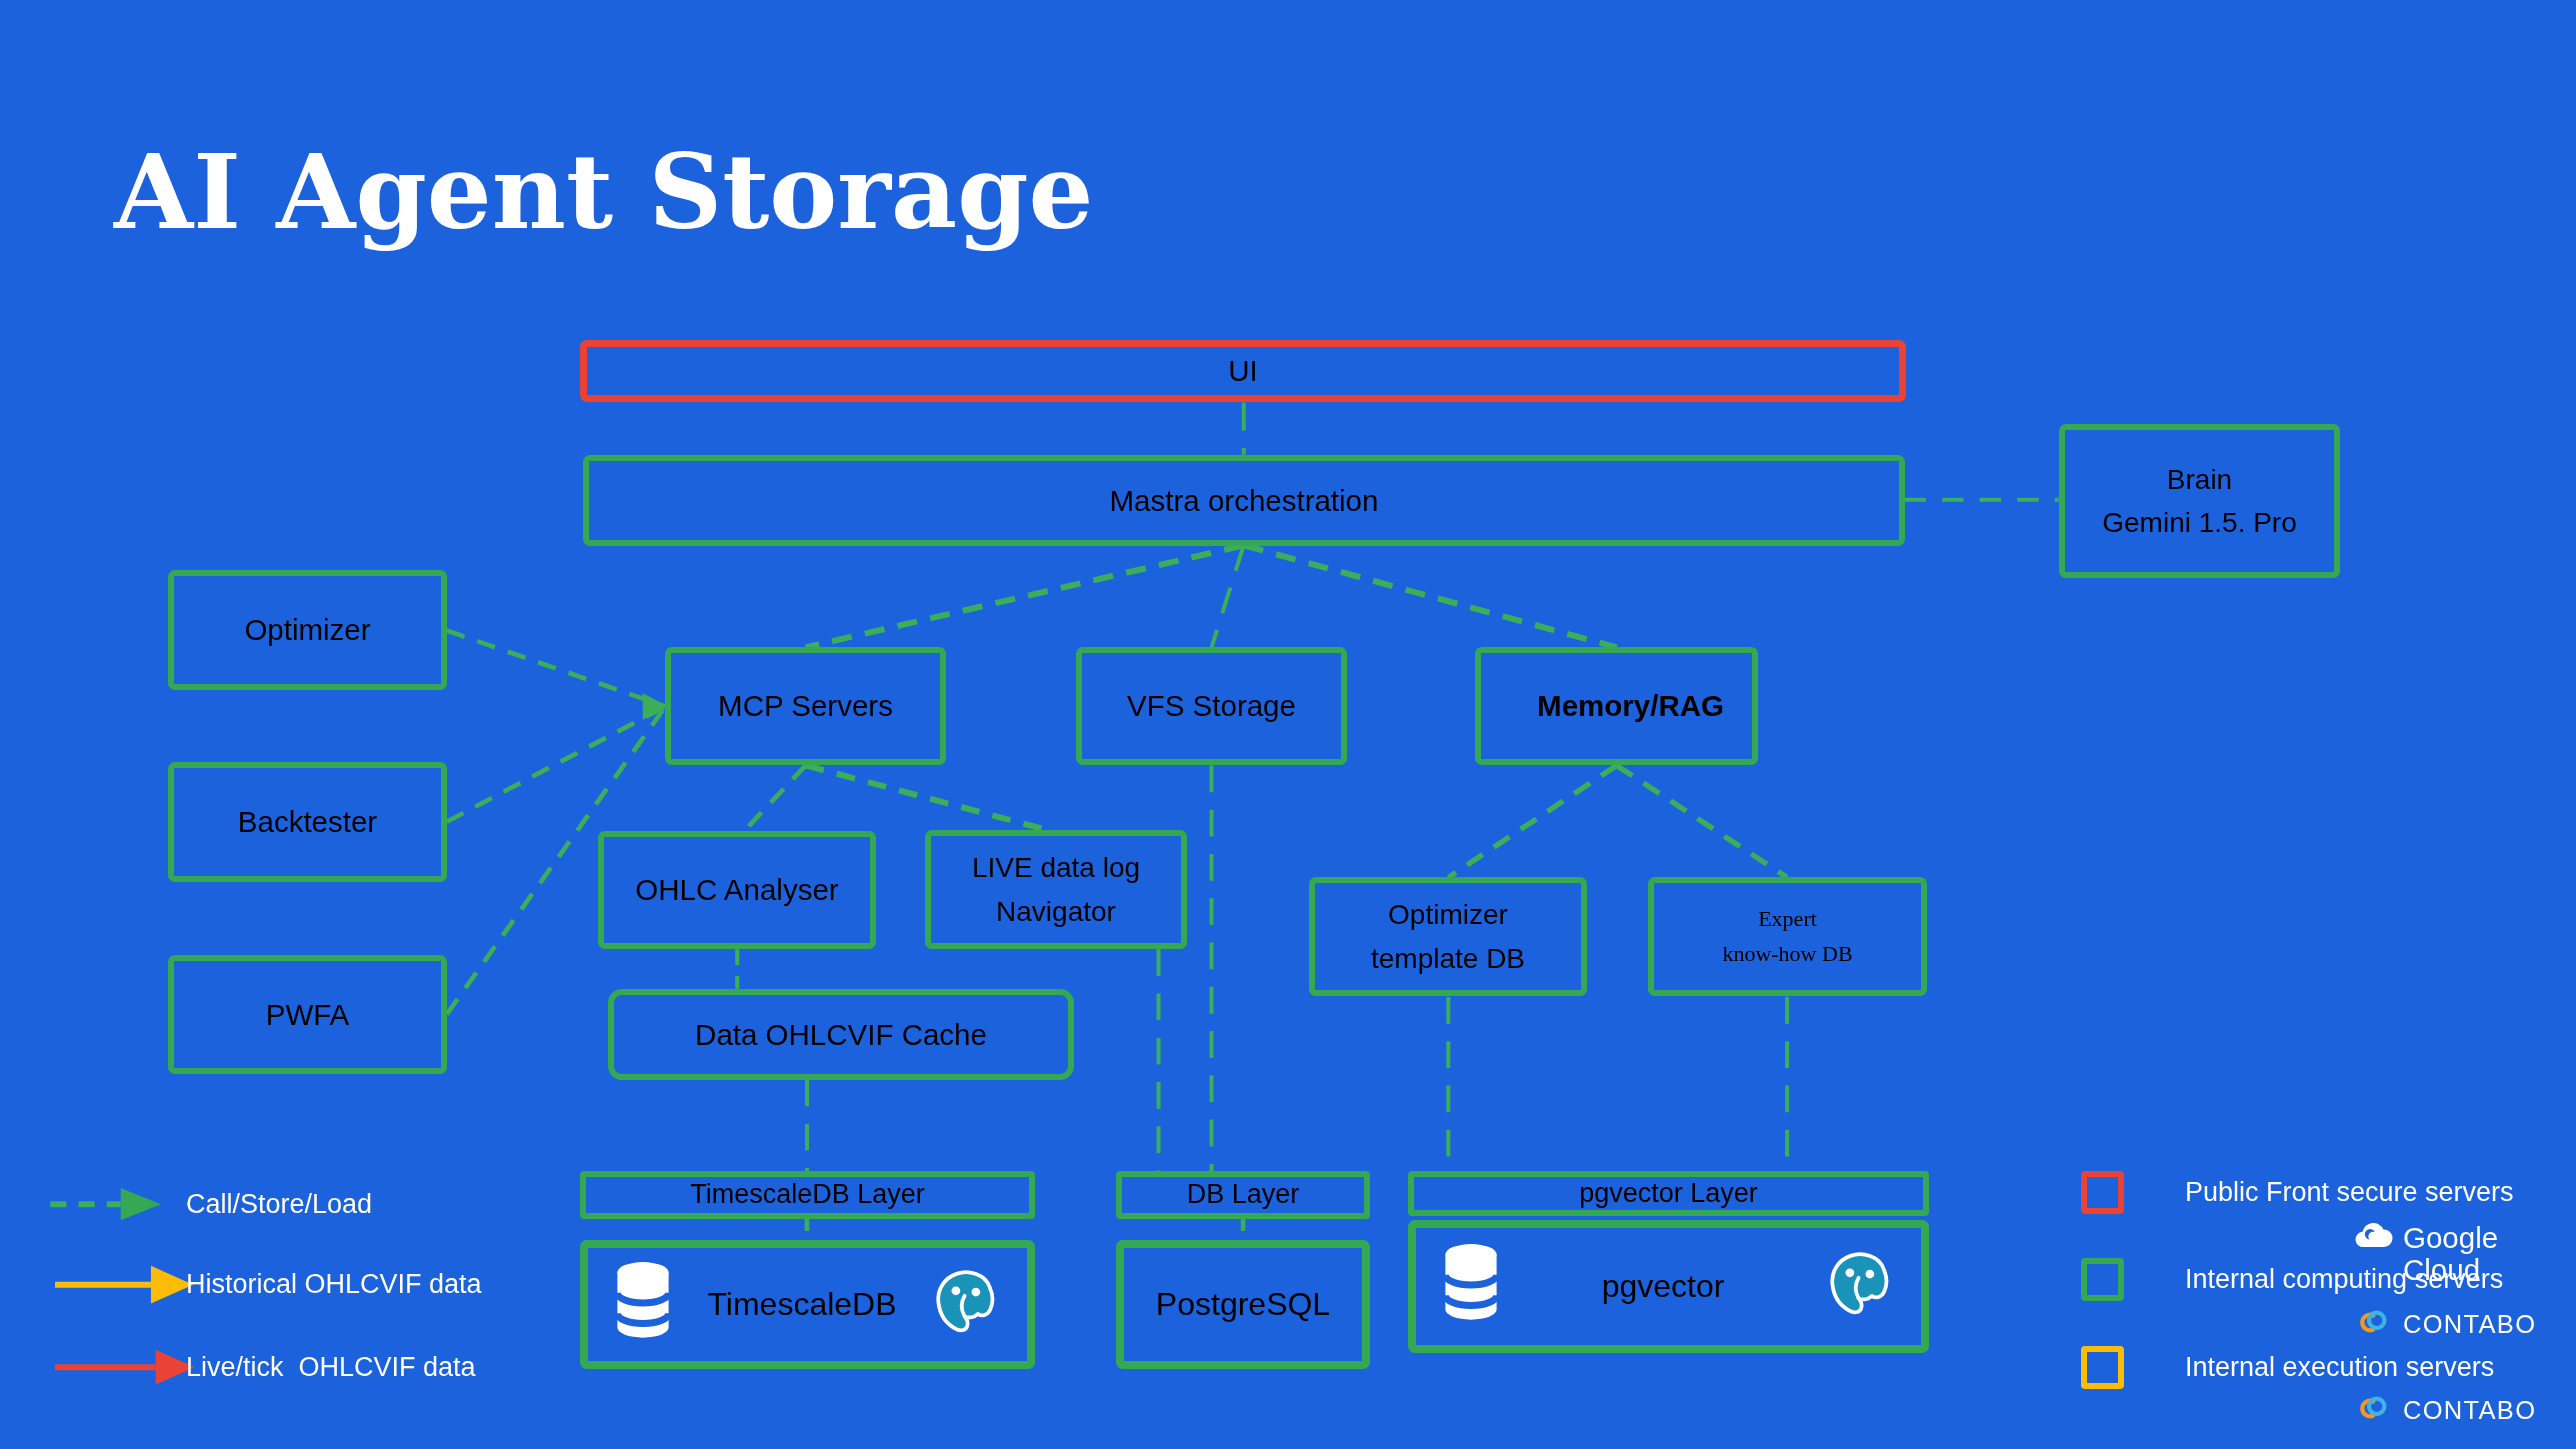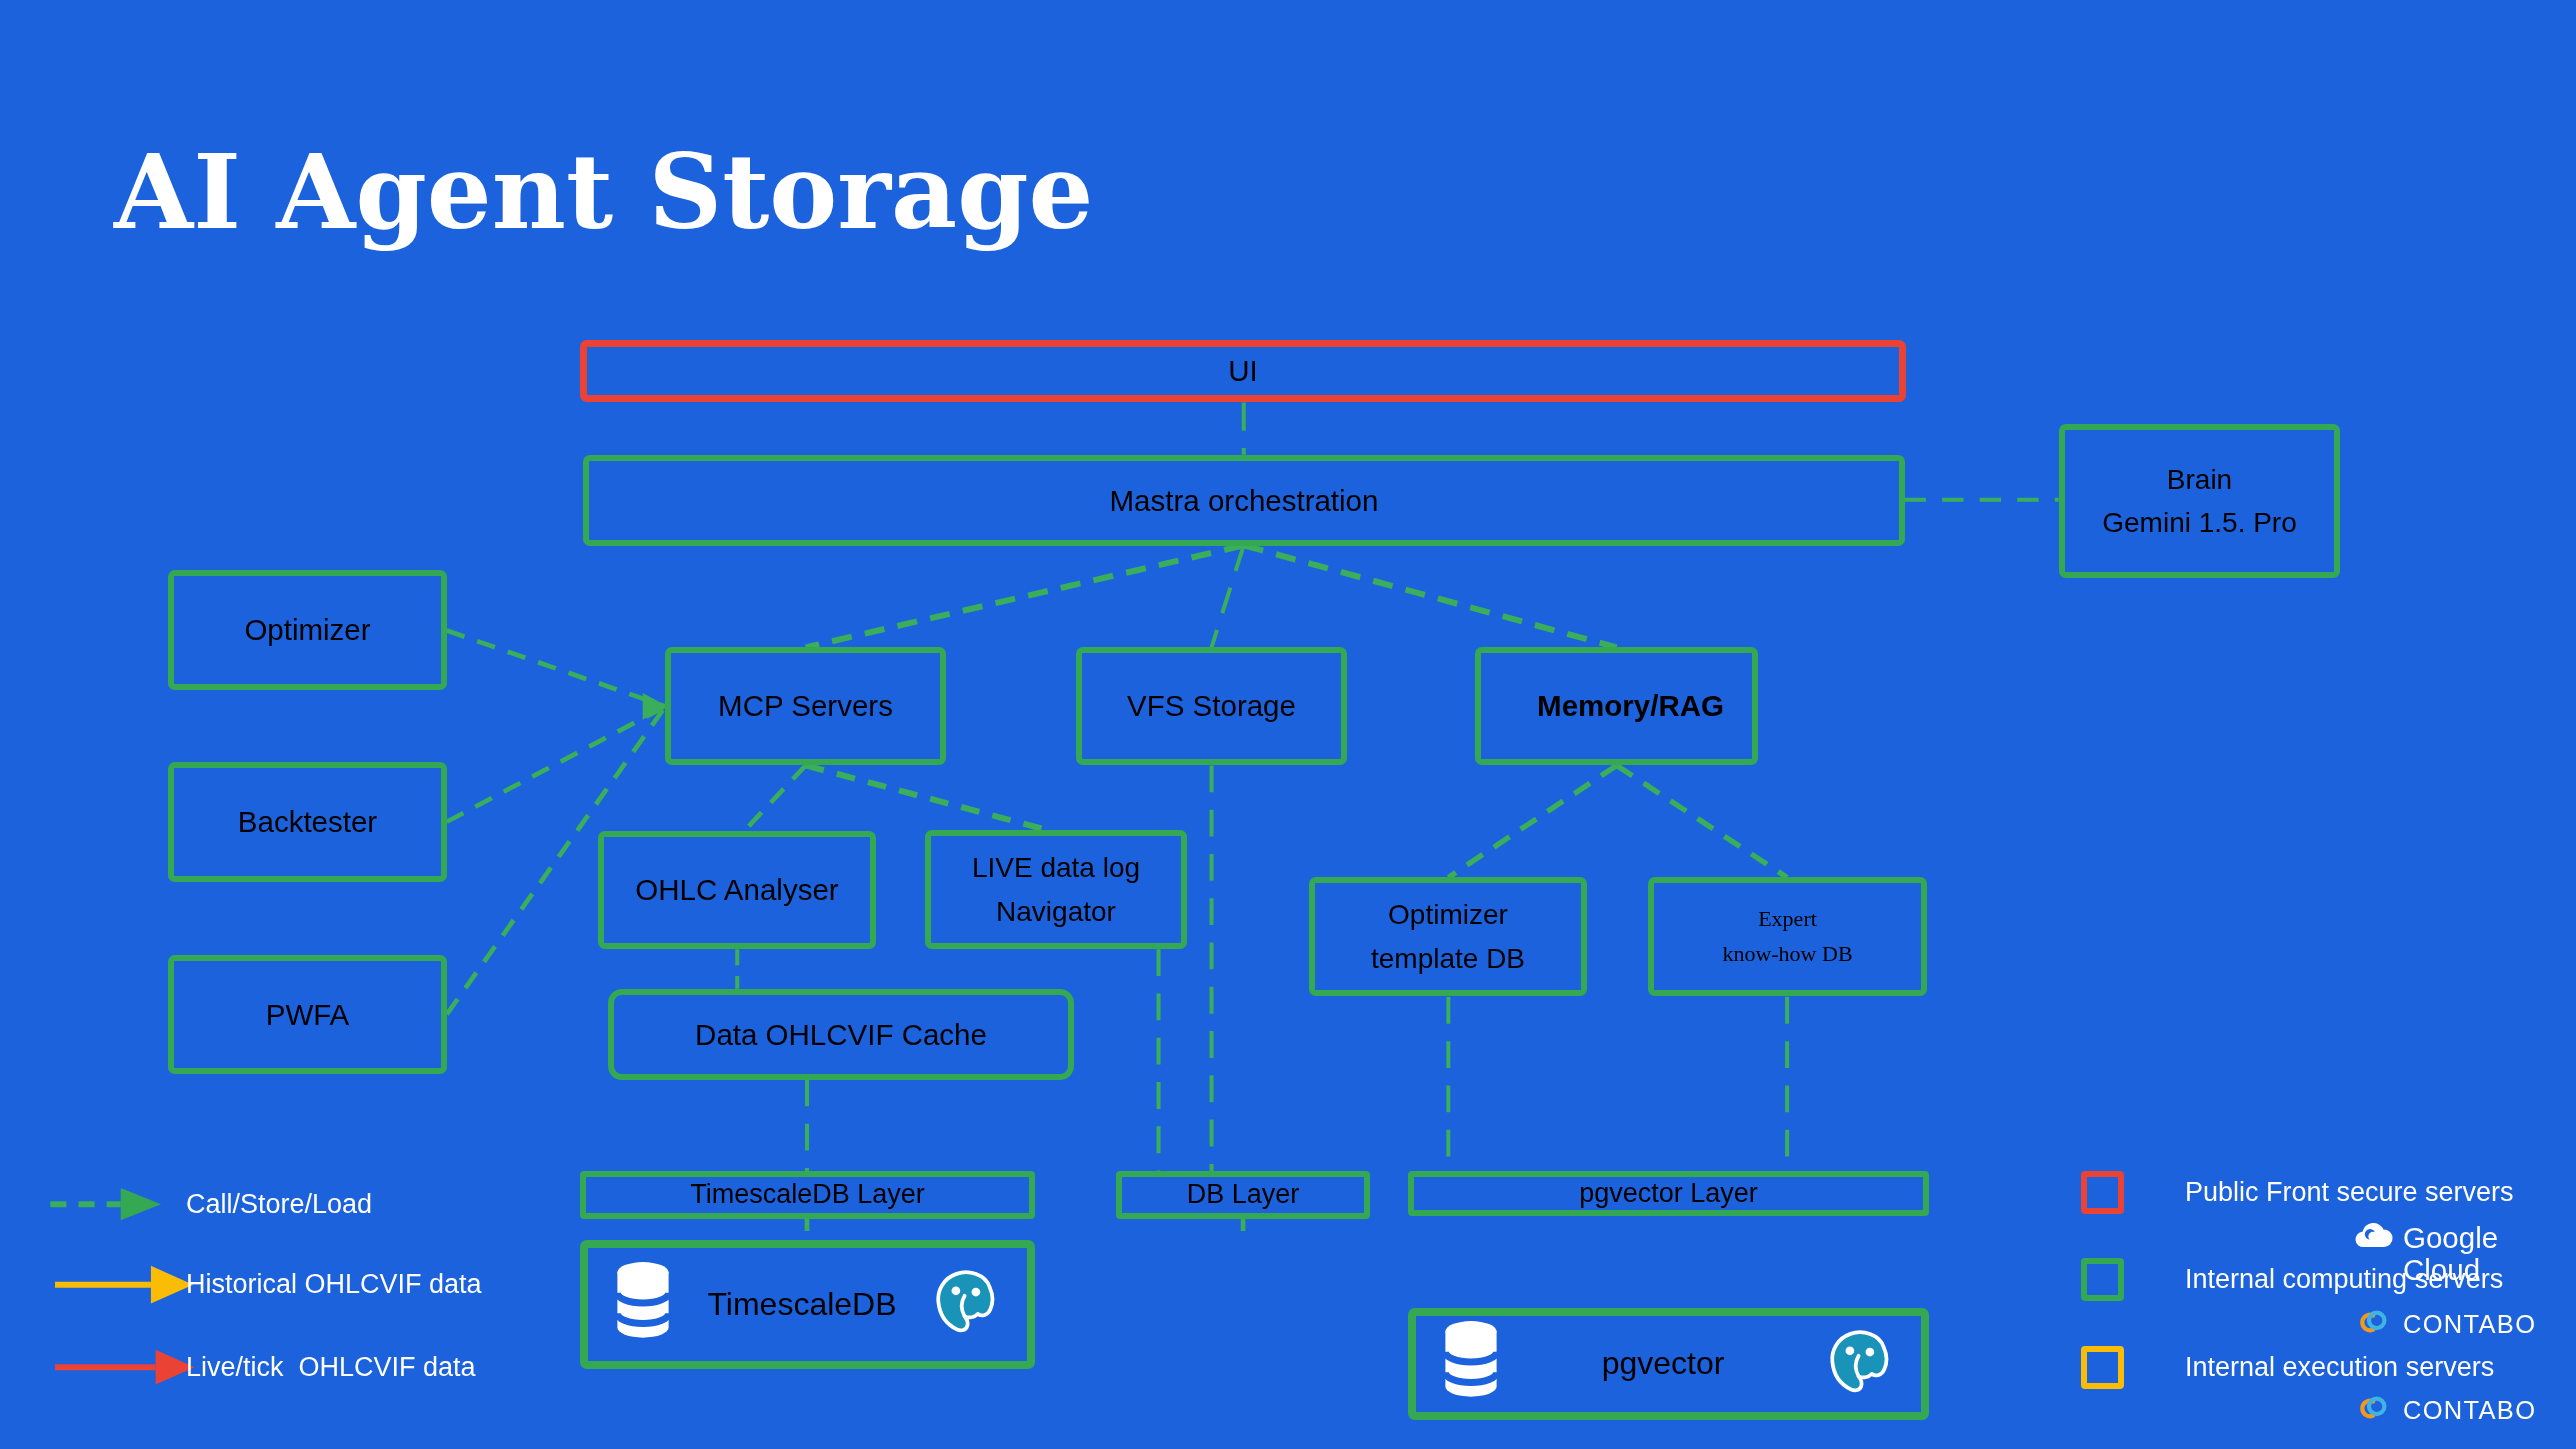--- a/index.html
+++ b/index.html
@@ -162,26 +162,29 @@
       </g>
       <circle cx="43" cy="38" r="7" fill="#fff"></circle>
       <circle cx="75" cy="40" r="7" fill="#fff"></circle>
     </svg>
   </div>
 
   <div class="node layerbox" style="left:1116px;top:1171px;width:254px;height:48px;">
     <span>DB Layer</span>
   </div>
 
+  <div class="node dbbox" style="left:1116px;top:1240px;width:254px;height:129px;justify-content:center;">
+    <span>PostgreSQL</span>
+  </div>
 
   <div class="node layerbox" style="left:1408px;top:1171px;width:521px;height:45px;">
     <span>pgvector Layer</span>
   </div>
 
-  <div class="node dbbox" style="left:1408px;top:1308px;width:521px;height:112px;">
+  <div class="node dbbox" style="left:1408px;top:1220px;width:521px;height:133px;">
     <svg width="64" height="98" viewBox="0 0 100 140">
       <ellipse cx="50" cy="19" rx="40" ry="16" fill="#fff"></ellipse>
       <path d="M10 19 v86 a40 16 0 0 0 80 0 v-86 z" fill="#fff"></path>
       <path d="M10 51 a40 16 0 0 0 80 0" fill="none" stroke="#1b62dc" stroke-width="11"></path>
       <path d="M10 83 a40 16 0 0 0 80 0" fill="none" stroke="#1b62dc" stroke-width="11"></path>
     </svg>
     <span class="dblabel">pgvector</span>
     <svg width="75" height="75" viewBox="0 0 120 120">
       <g fill="#1993b8" stroke="#fff" stroke-width="6" stroke-linejoin="round" stroke-linecap="round">
         <path d="M97 32 C90 12 64 4 44 11 C24 18 13 36 15 56 C17 76 28 92 45 100 C52 103 59 101 61 95 C63 90 61 84 57 79 C64 82 73 81 78 75 C85 80 94 77 98 68 C104 55 102 43 97 32 Z"></path>

